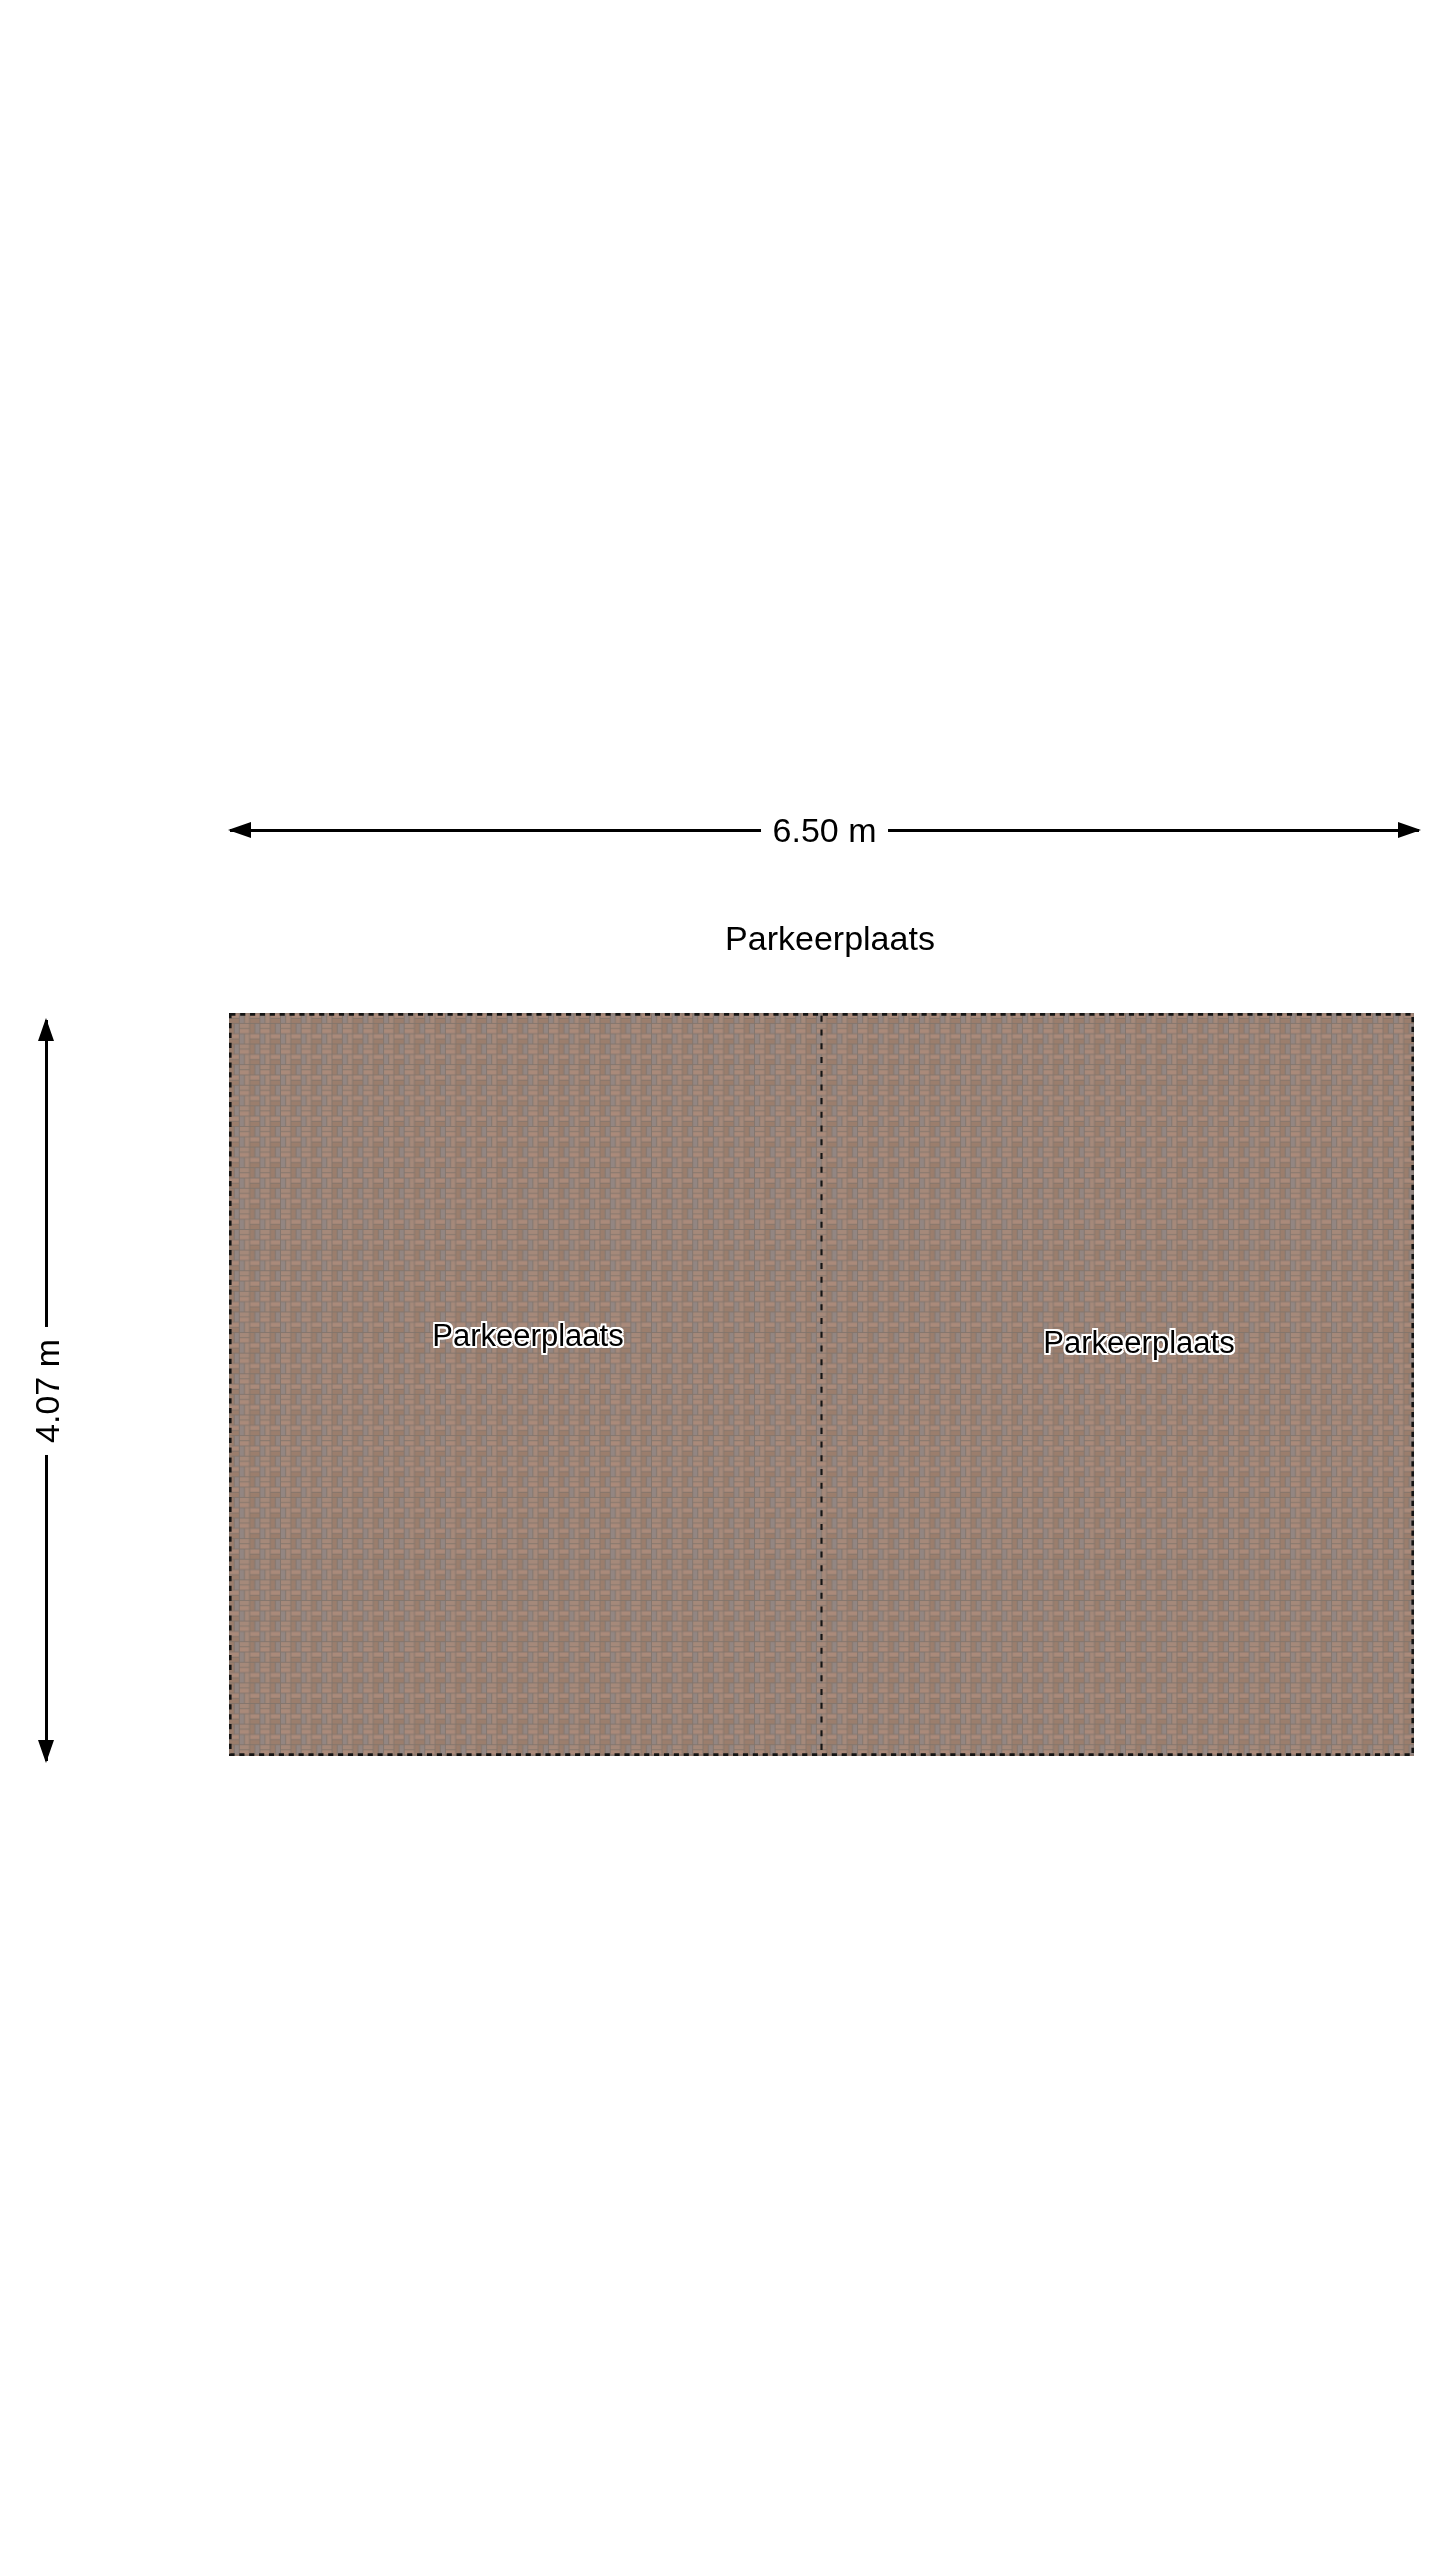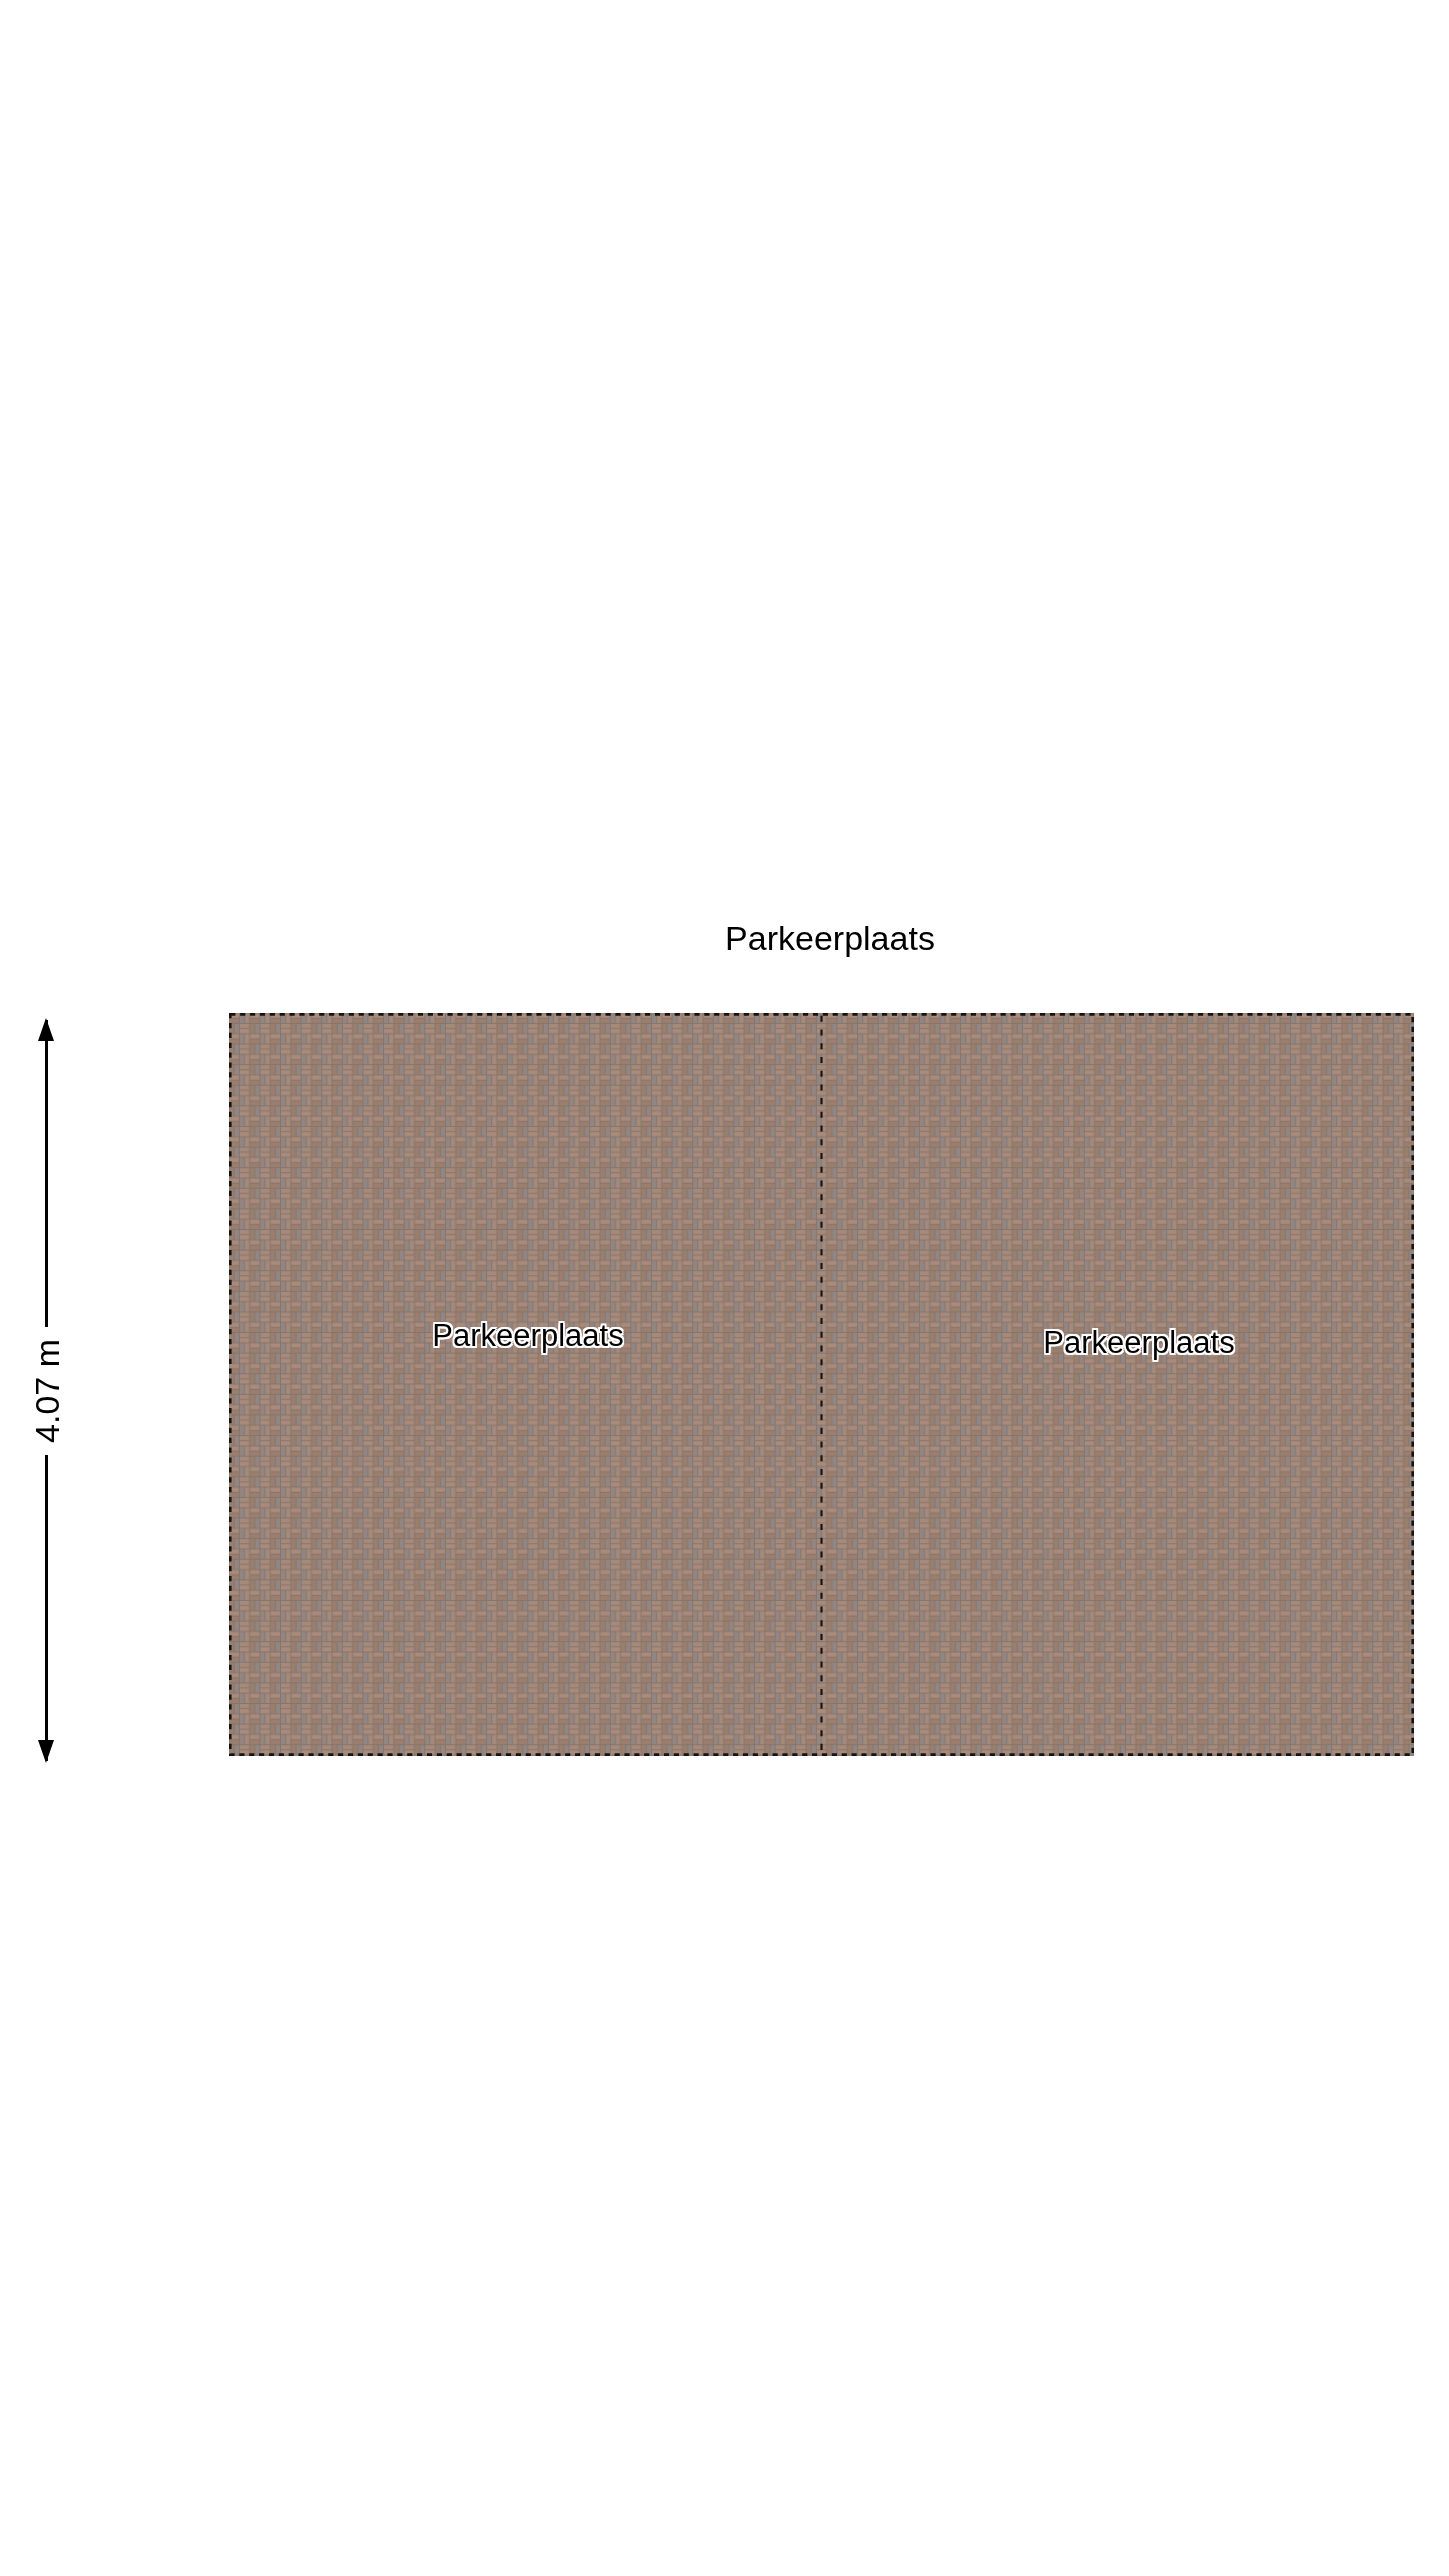--- a/index.html
+++ b/index.html
@@ -81,20 +81,26 @@
       -1.7px 0 0 #fff, 1.7px 0 0 #fff, 0 -1.7px 0 #fff, 0 1.7px 0 #fff;
   }
   .space-label.left  { left: 528px;  top: 1336px; }
   .space-label.right { left: 1139px; top: 1343px; }
 </style>
 </head>
 <body>
 
 <div class="canvas">
 
+  <div class="dim" style="left:228px; top:817px; width:1193px; height:27.5px;">
+    <div class="line-h"></div>
+    <div class="arrowhead ah-left"></div>
+    <div class="arrowhead ah-right"></div>
+    <div class="dim-label">6.50 m</div>
+  </div>
 
   <div class="plan-title">Parkeerplaats</div>
 
   <div class="dim" style="left:33px; top:1018px; width:27.5px; height:745px;">
     <div class="line-v"></div>
     <div class="arrowhead ah-up"></div>
     <div class="arrowhead ah-down"></div>
     <div class="dim-label vertical">4.07 m</div>
   </div>
 

